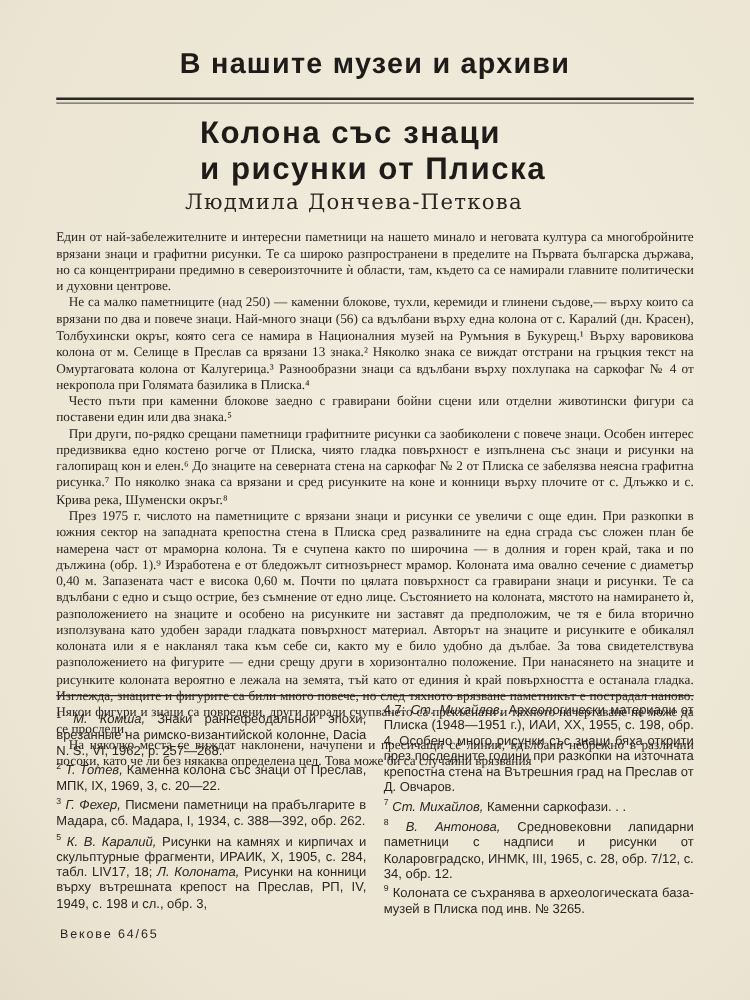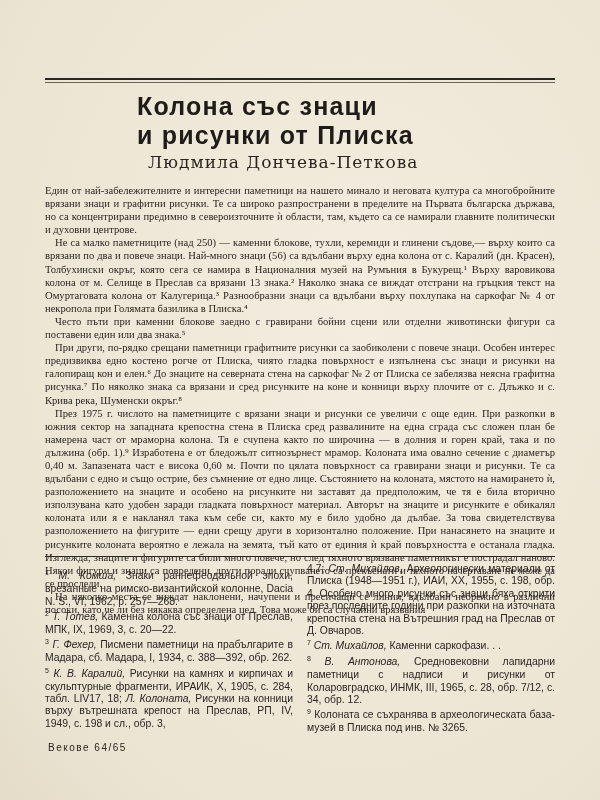--- a/index.html
+++ b/index.html
@@ -23,21 +23,21 @@
   }
   .header-rule {
     position: absolute; left: 45px; width: 510px; top: 78px; height: 0;
     border-top: 2px solid #2a2622;
   }
   .header-rule2 {
     position: absolute; left: 45px; width: 510px; top: 82px; height: 0;
     border-top: 1px solid #6b645a;
   }
   .article-title {
-    position: absolute; left: 137px; top: 92px;
+    position: absolute; left: 160px; top: 92px;
     font-family: "Liberation Sans", sans-serif;
     font-weight: bold; font-size: 25px; line-height: 29px;
     letter-spacing: 1.2px; color: #1e1b18;
   }
   .author {
     position: absolute; left: 148px; top: 152px;
     font-family: "DejaVu Serif", serif;
     font-size: 17px; letter-spacing: 1px; color: #2a2622;
   }
   .body-text {
@@ -67,20 +67,21 @@
     position: absolute; left: 48px; top: 742px;
     font-family: "Liberation Sans", sans-serif;
     font-size: 10px; letter-spacing: 1.5px; color: #2a2622;
   }
 </style>
 </head>
 <body>
 
 <div class="page">
 
+  <div class="section-title">В нашите музеи и архиви</div>
   <div class="header-rule"></div>
   <div class="header-rule2"></div>
 
   <div class="article-title">
     <div>Колона със знаци</div>
     <div>и рисунки от Плиска</div>
   </div>
 
   <div class="author">Людмила Дончева-Петкова</div>
 

